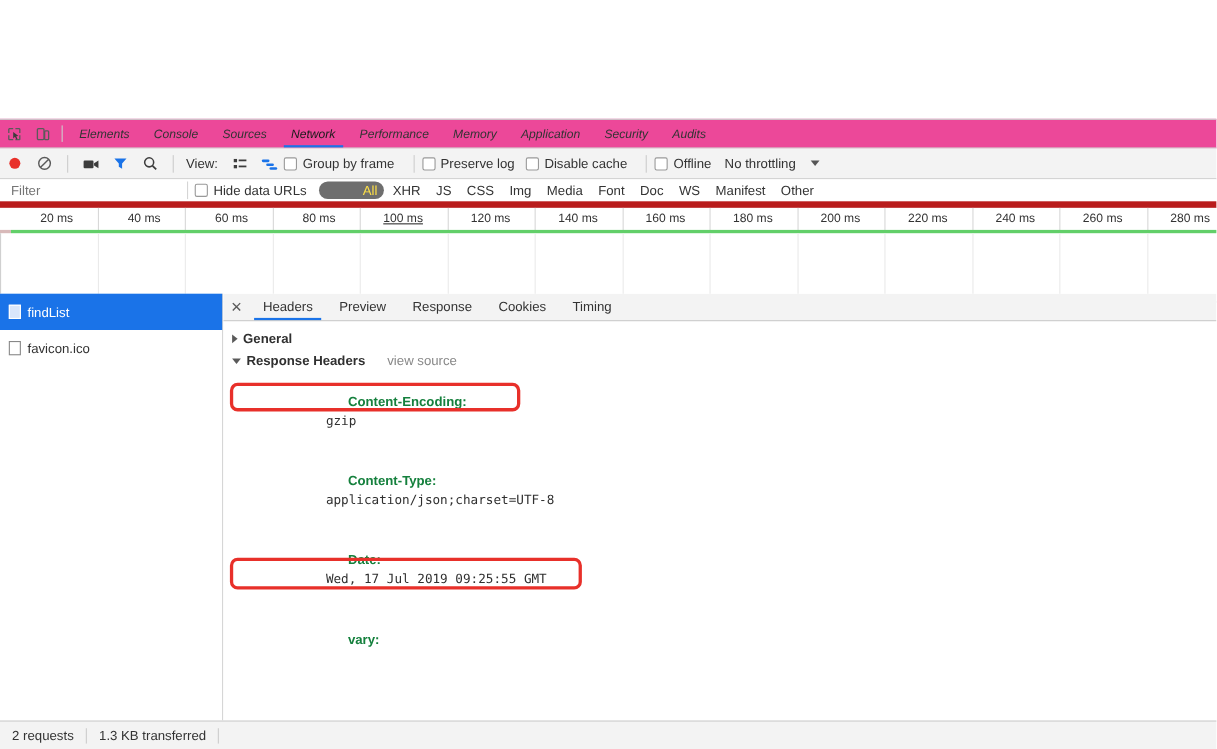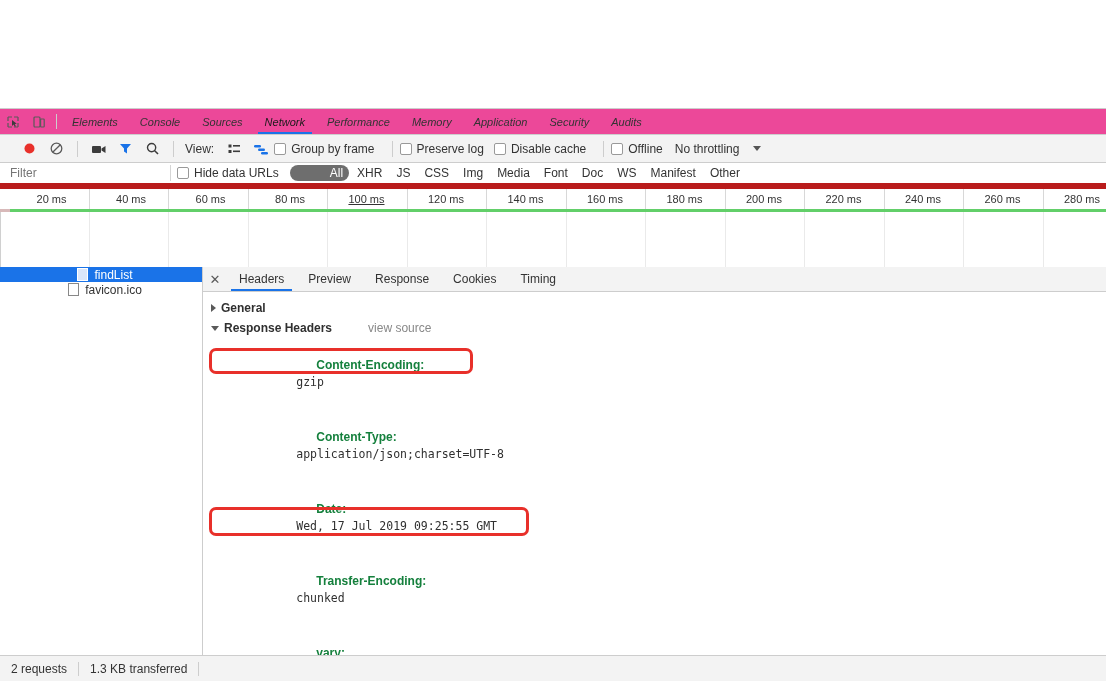--- a/index.html
+++ b/index.html
@@ -36,21 +36,21 @@
   .dt-tab.active::after {
     content: ""; position: absolute; left: 4px; right: 4px; bottom: 0;
     height: 2px; background: #1a73e8;
   }
 
   
   .net-toolbar {
     height: 28px; background: #f3f3f3;
     border-bottom: 1px solid #cdcdcd;
     display: flex; align-items: center;
-    font-size: 12px; color: #333; padding-left: 16px;
+    font-size: 12px; color: #333; padding-left: 0;
   }
   .tb-btn { width: 27px; height: 24px; display: flex; align-items: center; justify-content: center; cursor: pointer; }
   .tb-label { margin: 0 6px 0 4px; color: #333; }
   .vsep { width: 1px; height: 16px; background: #cdcdcd; margin: 0 7px; }
   .chk-wrap { display: flex; align-items: center; cursor: pointer; margin-right: 10px; white-space: nowrap; }
   .chk {
     width: 12px; height: 12px; border: 1px solid #999; border-radius: 2px;
     background: #fff; margin-right: 5px; flex: none;
   }
   .throttle-txt { margin-left: 2px; color: #333; }
@@ -66,21 +66,21 @@
     display: flex; align-items: center;
     font-size: 12px; color: #333;
   }
   .filter-input {
     width: 170px; padding-left: 10px; color: #999; font-size: 12px;
     background: transparent; border: none; outline: none;
     font-family: "Liberation Sans", sans-serif;
   }
   .filter-sep { width: 1px; height: 16px; background: #d5d5d5; margin: 0 6px 0 0; }
   .ftype { padding: 1px 6px; margin: 0 1px; border-radius: 8px; cursor: pointer; color: #333; }
-  .ftype.sel { background: #6e6e6e; color: #ffffff; padding-left: 40px; }
+  .ftype.sel { background: #6e6e6e; color: #fde047; padding-left: 40px; }
 
   
   .overview { height: 86px; background: #fff; border-bottom: 1px solid #cdcdcd; position: relative; }
   .ov-ruler { height: 21px; position: relative; border-bottom: none; }
   .ov-tick {
     position: absolute; top: 0; height: 21px;
     border-right: 1px solid #d8d8d8;
     font-size: 11px; color: #333;
     text-align: right; padding-right: 22px; line-height: 20px;
   }
@@ -91,22 +91,22 @@
   .ov-leftedge { position: absolute; top: 0; bottom: 0; left: 0; width: 1px; background: #d0d0d0; }
 
   
   .split { position: absolute; top: 267px; left: 0; right: 0; bottom: 26px; display: flex; }
   .req-list { width: 203px; border-right: 1px solid #cdcdcd; background: #fff; flex: none; }
   .rl-head {
     height: 24px; background: #f3f3f3; border-bottom: 1px solid #cdcdcd;
     font-size: 12px; color: #333; display: flex; align-items: center; padding-left: 10px;
   }
   .rl-row {
-    height: 15px; display: flex; align-items: center; padding-left: 8px;
-    font-size: 12px; color: #333; cursor: pointer; justify-content: center;
+    height: 33px; display: flex; align-items: center; padding-left: 8px;
+    font-size: 12px; color: #333; cursor: pointer;
   }
   .rl-row.sel { background: #1a73e8; color: #fff; }
   .doc-icon {
     width: 11px; height: 13px; border: 1px solid #888; background: #fff;
     margin-right: 6px; flex: none; position: relative;
   }
   .rl-row.sel .doc-icon { border-color: #fff; background: #d9e6fb; }
 
   
   .detail { flex: 1; background: #fff; position: relative; overflow: hidden; }
@@ -123,21 +123,21 @@
   .close-x { width: 24px; display: flex; align-items: center; justify-content: center; cursor: pointer; color: #5a5a5a; font-size: 13px; }
 
   .hdr-body { padding: 6px 0 0 0; font-size: 12px; color: #222; position: relative; }
   .sec-title {
     display: flex; align-items: center; font-weight: bold; color: #303030;
     padding: 3px 0 3px 8px; cursor: pointer; font-size: 12px;
   }
   .tri { width: 0; height: 0; margin-right: 5px; flex: none; }
   .tri-right { border-top: 4px solid transparent; border-bottom: 4px solid transparent; border-left: 5px solid #5a5a5a; }
   .tri-down { border-left: 4px solid transparent; border-right: 4px solid transparent; border-top: 5px solid #5a5a5a; }
-  .view-src { font-weight: normal; color: #888; margin-left: 36px; cursor: pointer; }
+  .view-src { font-weight: normal; color: #888; margin-left: 20px; cursor: pointer; }
   .hdr-row {
     padding: 2px 0 2px 24px; line-height: 17px;
     font-family: "DejaVu Sans Mono", monospace; font-size: 11.5px; color: #303030;
     white-space: pre; overflow: hidden;
   }
   .hk { font-family: "Liberation Sans", sans-serif; font-weight: bold; font-size: 12px; color: #15803d; margin-left: 20px; }
   .hv { font-family: "DejaVu Sans Mono", monospace; font-size: 11.5px; color: #303030; }
 
   
   .redbox {
@@ -354,24 +354,20 @@
         </div>
         <div class="hdr-row">
           <span class="hk">Content-Type:</span>
           <span class="hv">application/json;charset=UTF-8</span>
         </div>
         <div class="hdr-row">
           <span class="hk">Date:</span>
           <span class="hv">Wed, 17 Jul 2019 09:25:55 GMT</span>
         </div>
         <div class="hdr-row">
-          <span class="hk">Transfer-Encoding:</span>
-          <span class="hv">chunked</span>
-        </div>
-        <div class="hdr-row">
           <span class="hk">vary:</span>
           
         </div>
 
       </div>
 
       <div class="redbox" style="left:6px; top:81px; width:264px; height:26px;"></div>
       <div class="redbox" style="left:6px; top:240px; width:320px; height:29px;"></div>
     </div>
   </div>

